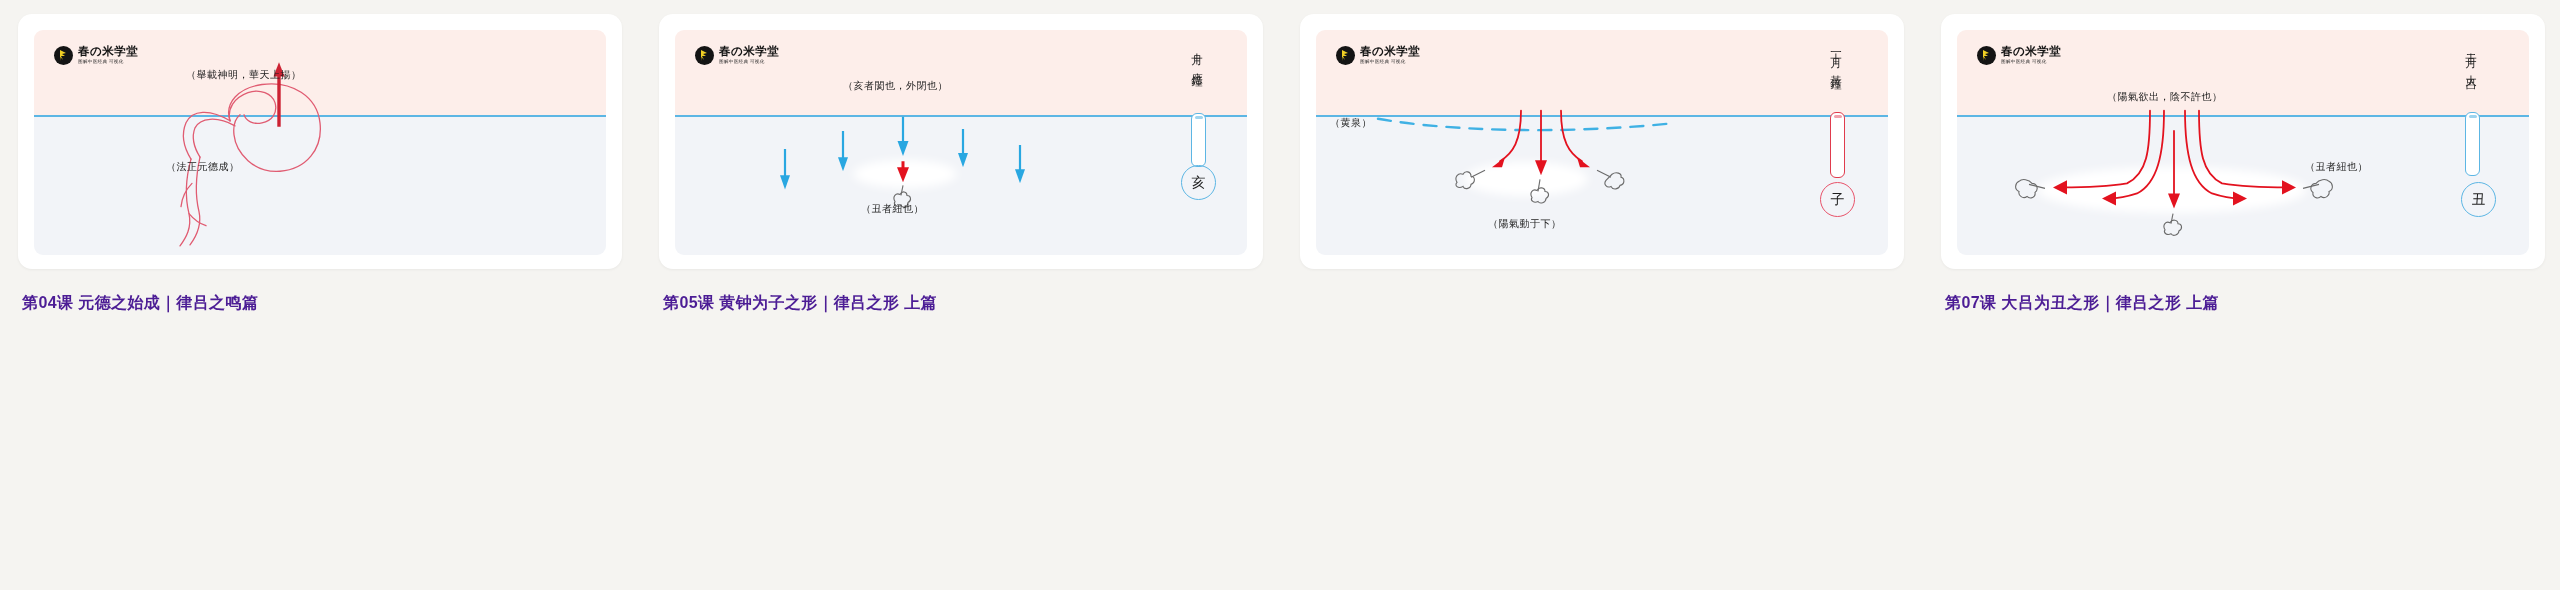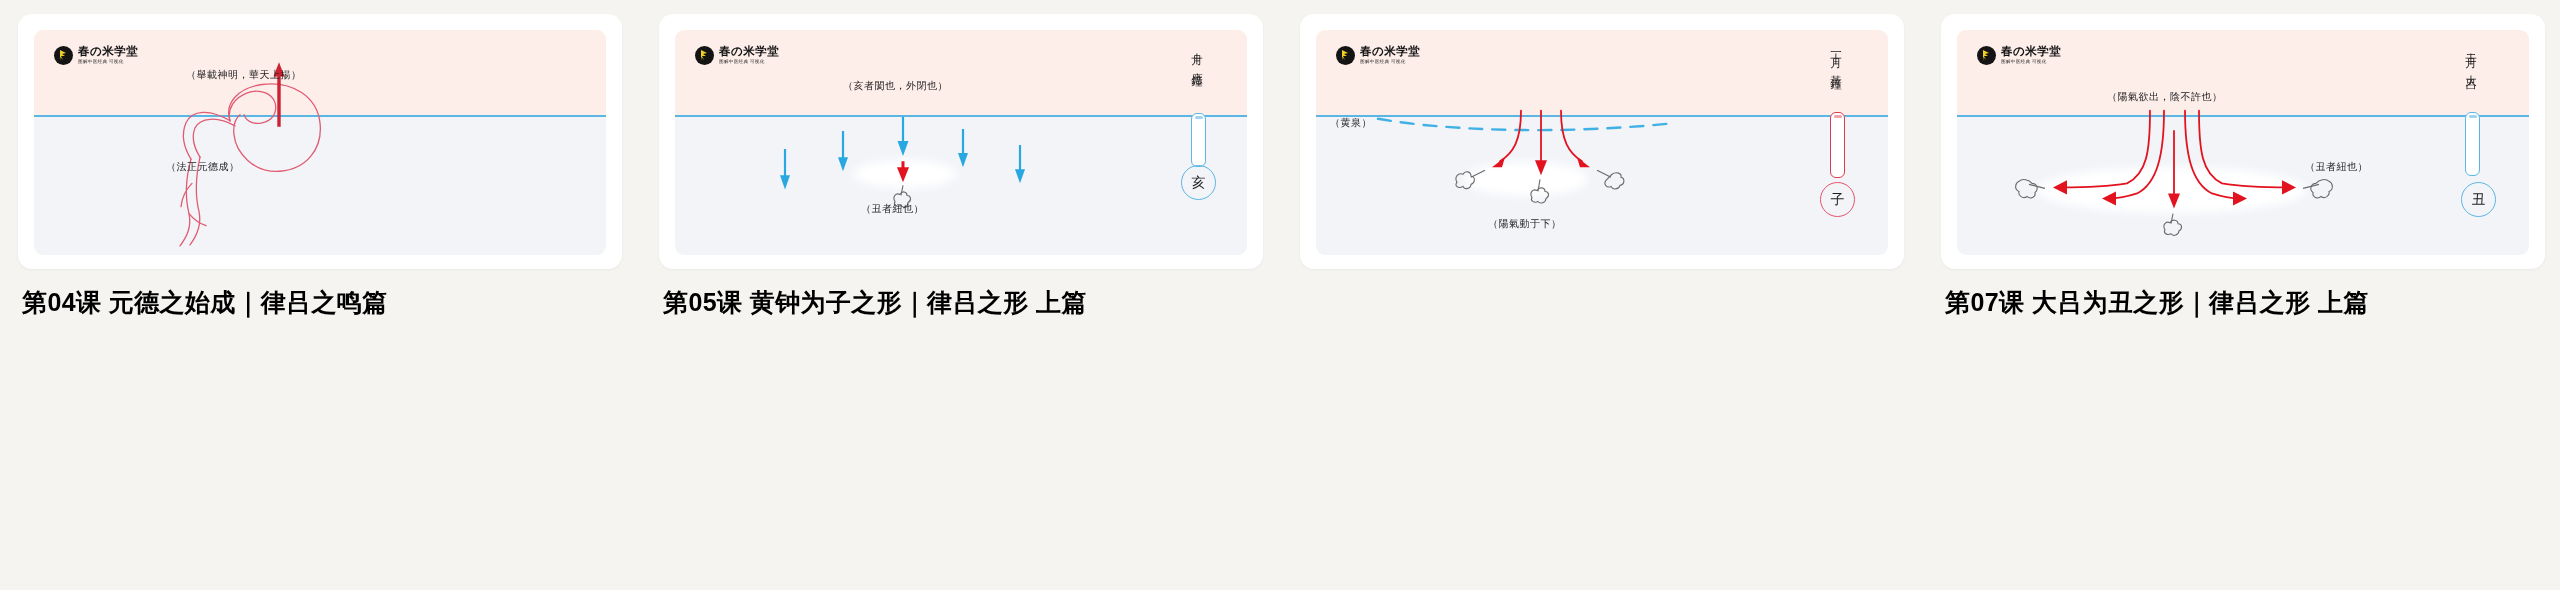--- a/index.html
+++ b/index.html
@@ -177,25 +177,25 @@
   svg.art {
     position: absolute;
     left: 0; top: 0;
     width: 100%; height: 100%;
     z-index: 3;
     overflow: visible;
   }
 
   
   .caption {
-    margin-top: 17px;
+    margin-top: 24px;
     padding-left: 4px;
-    font-size: 25px;
+    font-size: 16px;
     font-weight: bold;
-    color: #000000;
+    color: #4c1d95;
     letter-spacing: .4px;
     white-space: nowrap;
   }
 </style>
 </head>
 <body>
 
 <div class="gallery">
 
   <div class="card">

